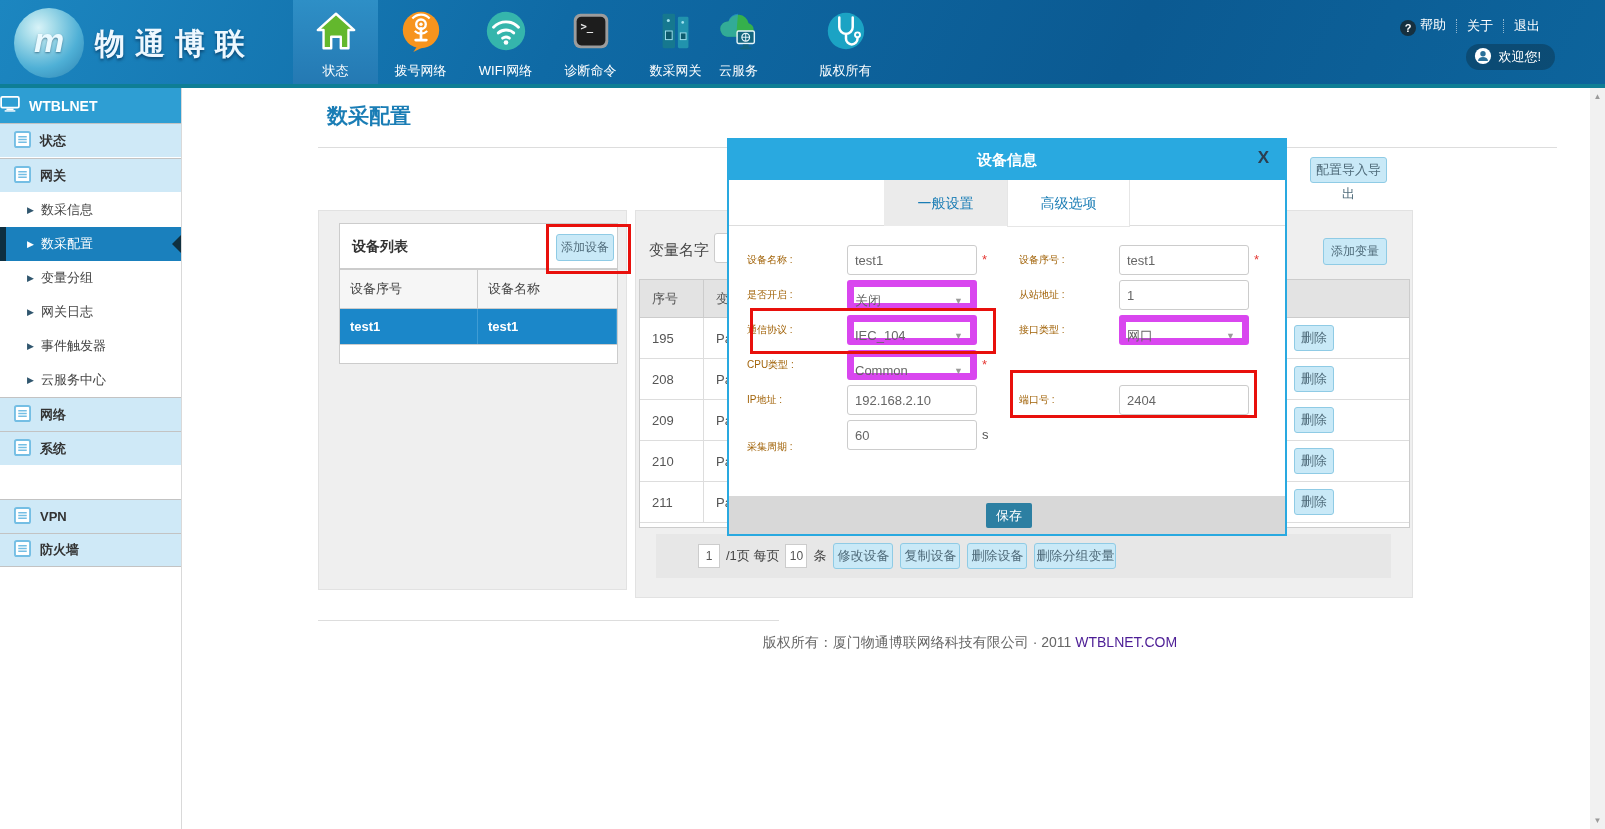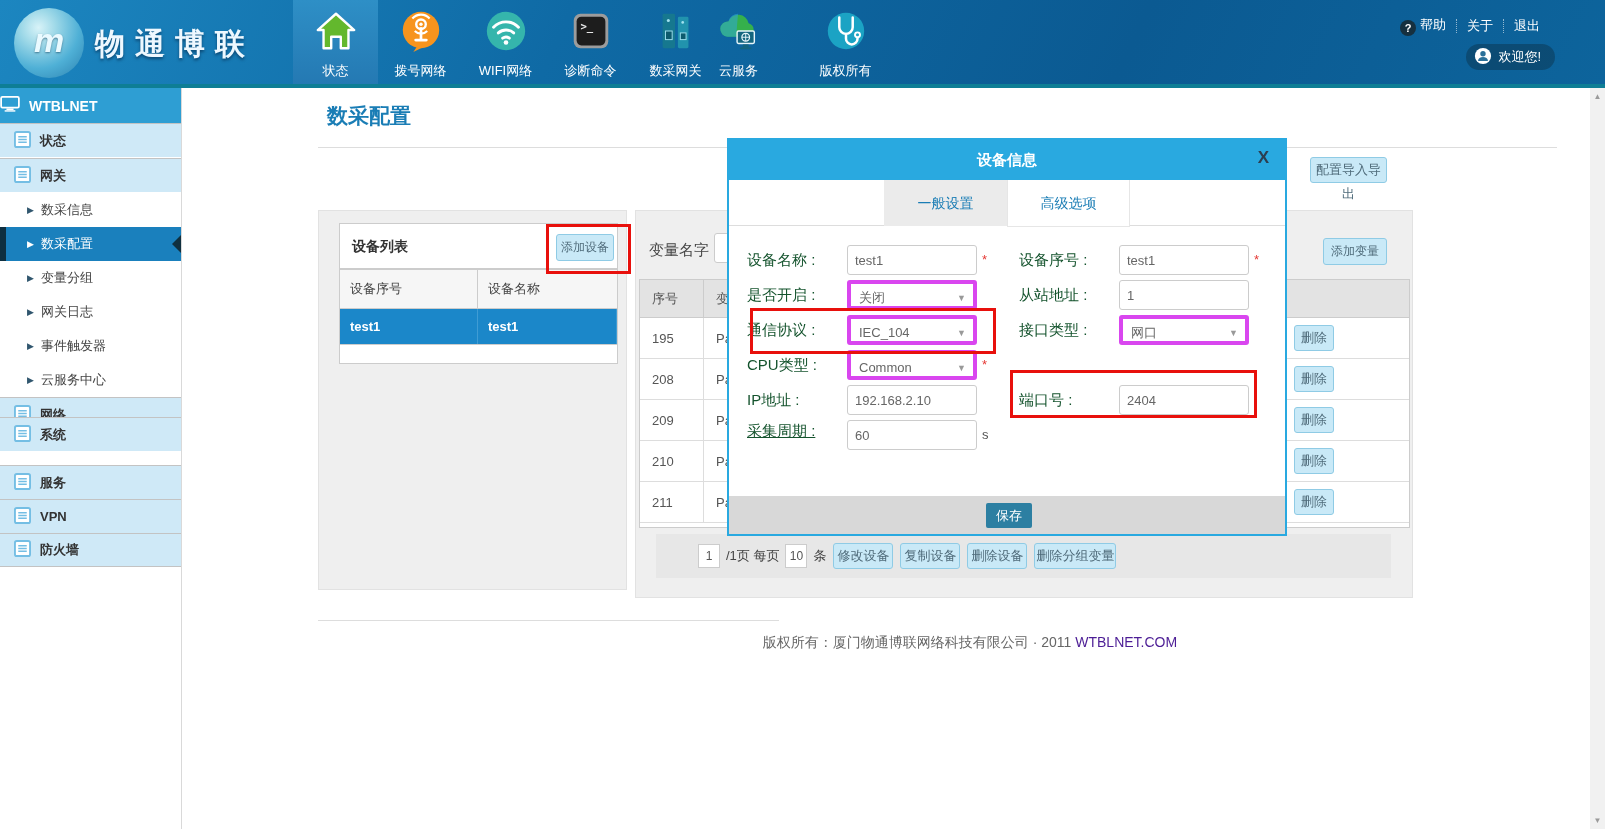--- a/index.html
+++ b/index.html
@@ -77,25 +77,25 @@
 
   
   #modal { left:727px; top:138px; width:560px; height:398px; background:#fff; border:2px solid #29a9e0; z-index:50; }
   #modal-head { position:absolute; left:0; top:0; width:100%; height:40px; background:#29a9e0; }
   #modal-title { width:100%; text-align:center; line-height:40px; color:#fff; font-size:15px; font-weight:bold; }
   #modal-close { position:absolute; right:16px; top:8px; color:#2c3e50; font-weight:bold; font-size:17px; cursor:pointer; }
   #tab-row { position:absolute; left:0; top:40px; width:100%; height:46px; background:#fff; border-bottom:1px solid #ddd; }
   .tab { position:absolute; top:0; width:123px; height:46px; line-height:46px; text-align:center; color:#1a7db5; font-size:14px; cursor:pointer; }
   .tab.t1 { left:155px; background:#ebebeb; }
   .tab.t2 { left:278px; background:#fff; border:1px solid #e6e6e6; border-top:none; height:47px; }
-  .fld-label { position:absolute; color:#14532d; font-size:15px; line-height:30px; }
+  .fld-label { position:absolute; color:#a16207; font-size:10px; line-height:30px; }
   .fld-input { position:absolute; width:130px; height:30px; border:1px solid #ccc; border-radius:3px; background:#fff;
     color:#666; font-size:13px; padding:0 7px; font-family:"Liberation Sans","DejaVu Sans",sans-serif; }
-  .fld-select { position:absolute; width:130px; height:30px; border:4px solid #d946ef; border-radius:3px; background:#fff;
-    color:#666; font-size:13px; line-height:28px; padding:0 8px; cursor:pointer; }
+  .fld-select { position:absolute; width:130px; height:30px; border:7px solid #d946ef; border-radius:3px; background:#fff;
+    color:#666; font-size:13px; line-height:28px; padding:0 1px; cursor:pointer; }
   .fld-select .caret { position:absolute; right:7px; top:0; color:#999; font-size:9px; }
   .req { position:absolute; color:#e53935; font-size:13px; line-height:30px; }
   .sfx { position:absolute; color:#555; font-size:13px; line-height:30px; }
   #modal-foot { position:absolute; left:0; bottom:0; width:100%; height:38px; background:#d8d8d8; }
   #save-btn { position:absolute; left:257px; top:7px; width:46px; height:25px; background:#2c7fa2; color:#fff;
     border:none; font-size:13px; border-radius:2px; cursor:pointer; }
 
   .red-box { position:absolute; border:3px solid #e8100c; z-index:60; pointer-events:none; }
 
   
@@ -277,33 +277,26 @@
         <span>云服务中心</span>
       </div>
 
     <div class="side-top" style="top:290px;margin-top:19px;">
       <span class="list-ic"><svg width="17" height="17" viewBox="0 0 18 18">
             <rect x="1" y="1" width="16" height="16" rx="2" fill="#fff" stroke="#74bee4" stroke-width="2"></rect>
             <path d="M4.5 6 h9 M4.5 9 h9 M4.5 12 h9" stroke="#74bee4" stroke-width="1.6"></path>
           </svg></span>
       <span>网络</span>
     </div>
-    <div class="side-top" style="top:329px;">
+    <div class="side-top" style="top:343px;">
       <span class="list-ic"><svg width="17" height="17" viewBox="0 0 18 18">
             <rect x="1" y="1" width="16" height="16" rx="2" fill="#fff" stroke="#74bee4" stroke-width="2"></rect>
             <path d="M4.5 6 h9 M4.5 9 h9 M4.5 12 h9" stroke="#74bee4" stroke-width="1.6"></path>
           </svg></span>
       <span>系统</span>
-    </div>
-    <div class="side-top" style="top:377px;">
-      <span class="list-ic"><svg width="17" height="17" viewBox="0 0 18 18">
-            <rect x="1" y="1" width="16" height="16" rx="2" fill="#fff" stroke="#74bee4" stroke-width="2"></rect>
-            <path d="M4.5 6 h9 M4.5 9 h9 M4.5 12 h9" stroke="#74bee4" stroke-width="1.6"></path>
-          </svg></span>
-      <span>服务</span>
     </div>
     <div class="side-top" style="top:411px;">
       <span class="list-ic"><svg width="17" height="17" viewBox="0 0 18 18">
             <rect x="1" y="1" width="16" height="16" rx="2" fill="#fff" stroke="#74bee4" stroke-width="2"></rect>
             <path d="M4.5 6 h9 M4.5 9 h9 M4.5 12 h9" stroke="#74bee4" stroke-width="1.6"></path>
           </svg></span>
       <span>VPN</span>
     </div>
     <div class="side-top" style="top:445px;border-bottom:1px solid #c3c3c3;">
       <span class="list-ic"><svg width="17" height="17" viewBox="0 0 18 18">
@@ -421,21 +414,21 @@
 
     <span class="fld-label" style="left:18px;top:210px;">CPU类型 :</span>
     <span class="fld-select" style="left:118px;top:210px;"><span>Common</span><span class="caret">▼</span></span>
     <span class="req" style="left:253px;top:210px;">*</span>
 
     <span class="fld-label" style="left:18px;top:245px;">IP地址 :</span>
     <input class="fld-input" style="left: 118px; top: 245px;" value="192.168.2.10">
     <span class="fld-label" style="left:290px;top:245px;">端口号 :</span>
     <input class="fld-input" style="left: 390px; top: 245px;" value="2404">
 
-    <span class="fld-label" style="left:18px;top:276px;text-decoration:underline;">采集周期 :</span>
+    <span class="fld-label" style="left:18px;top:292px;">采集周期 :</span>
     <input class="fld-input" style="left: 118px; top: 280px;" value="60">
     <span class="sfx" style="left:253px;top:280px;">s</span>
 
     <div id="modal-foot">
       <button id="save-btn">保存</button>
     </div>
   </div>
 
   <div class="red-box" style="left:546px;top:224px;width:85px;height:50px;"></div>
   <div class="red-box" style="left:750px;top:308px;width:246px;height:46px;"></div>

